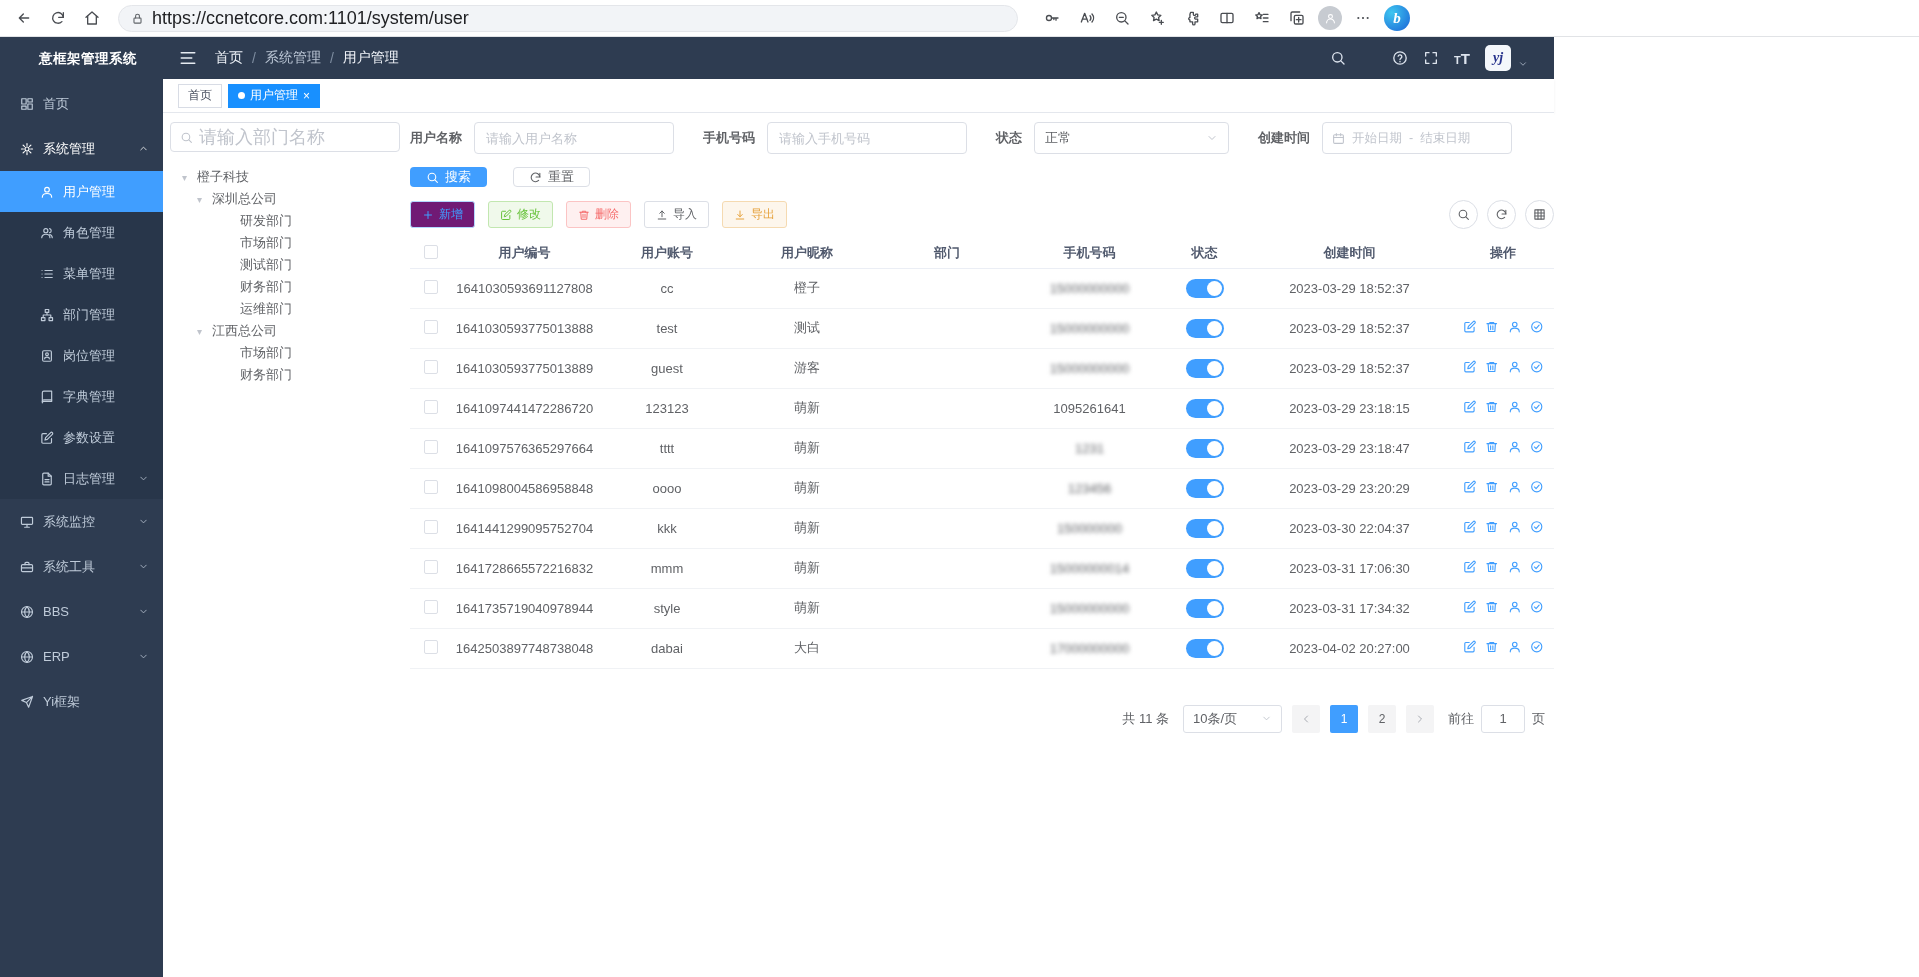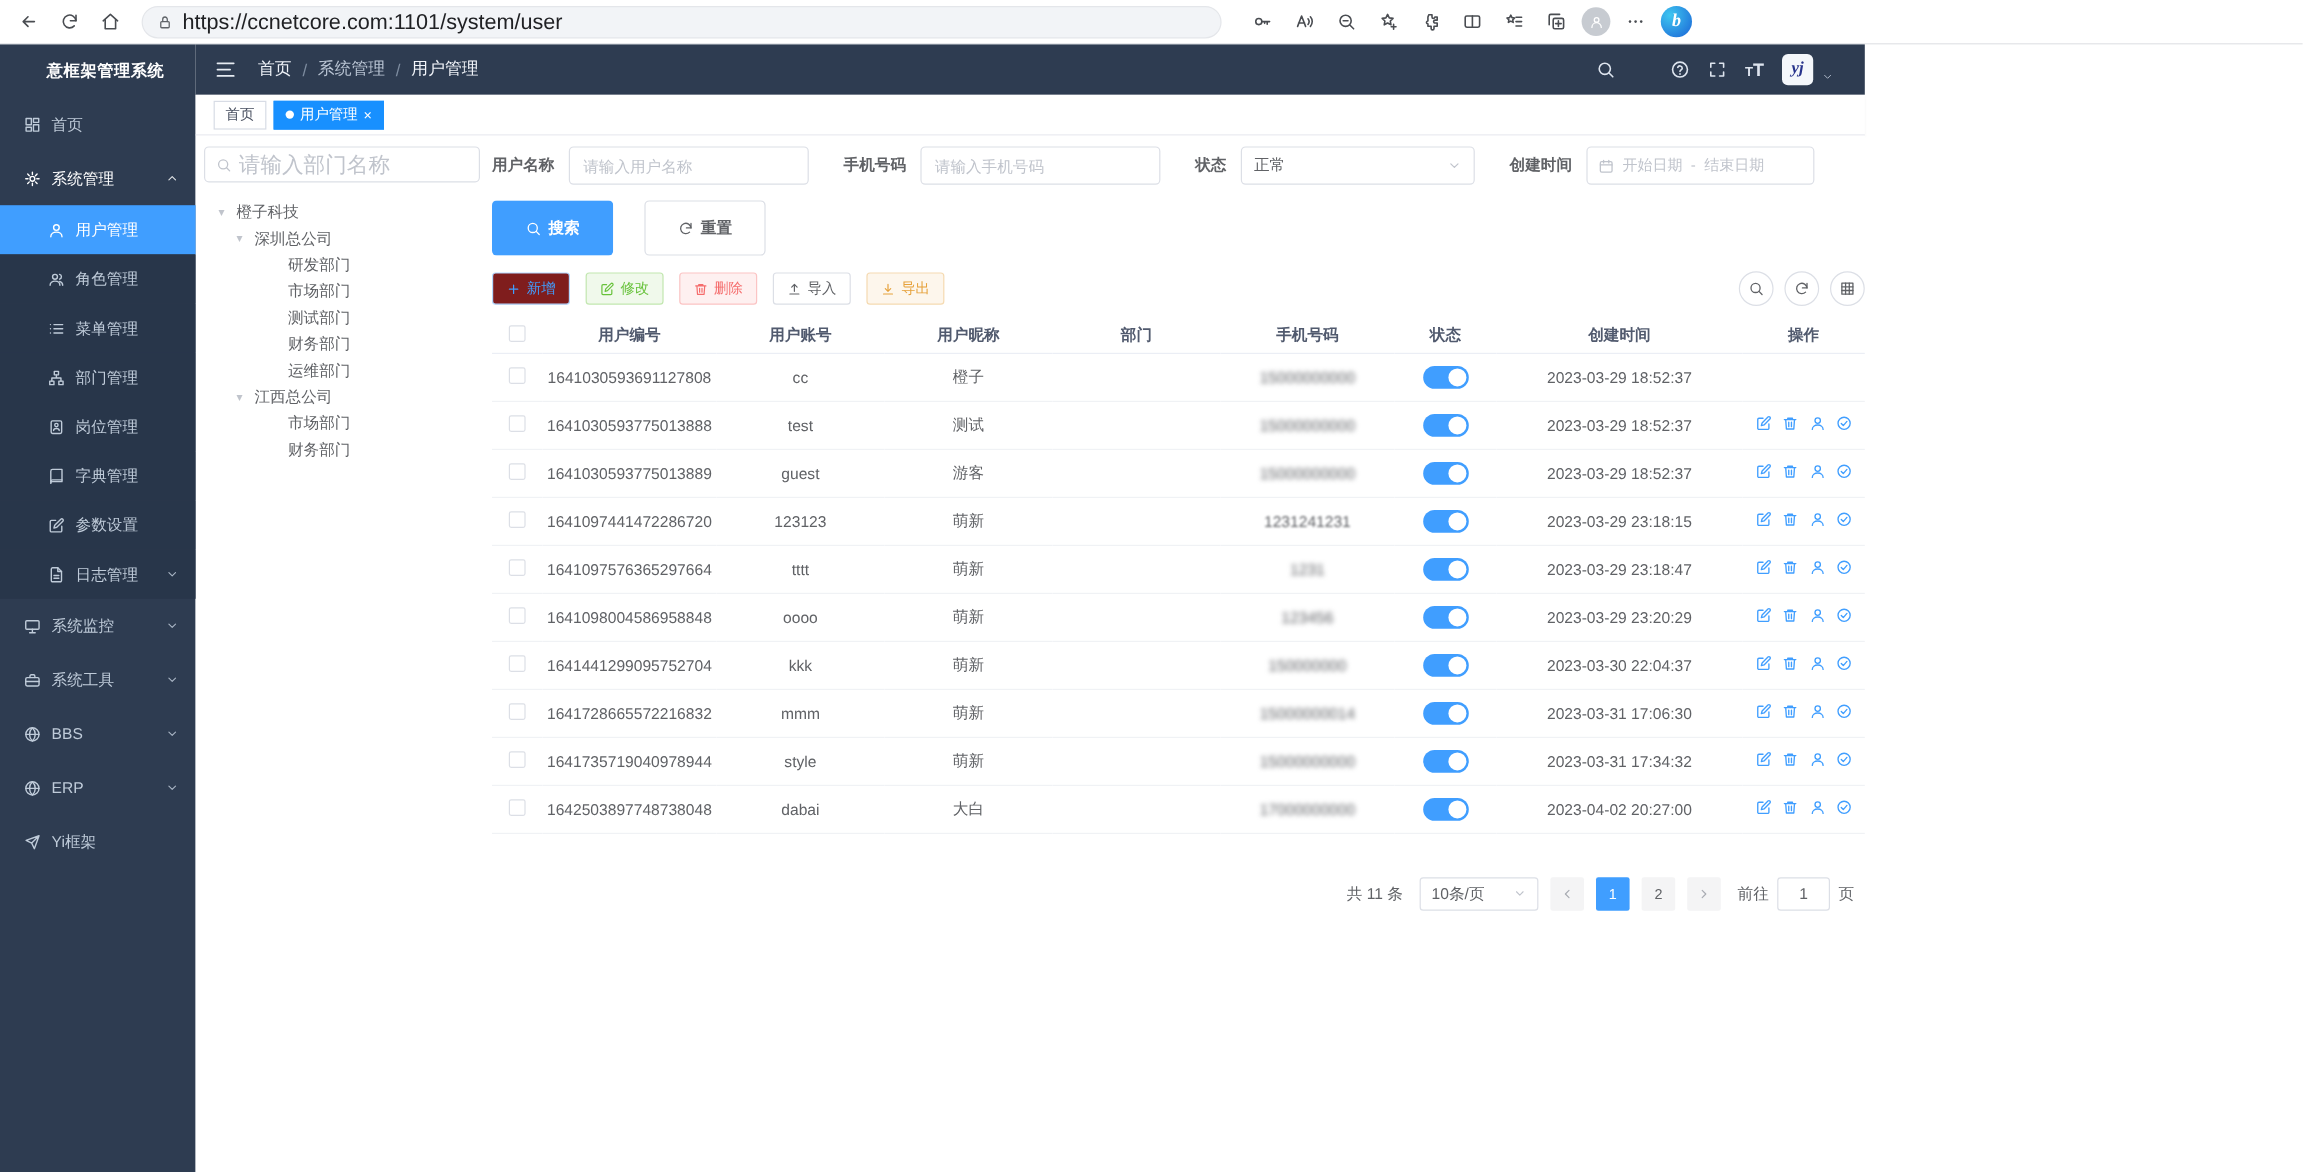--- a/index.html
+++ b/index.html
@@ -69,27 +69,27 @@
   .f-label { font-size:13px; font-weight:bold; color:#606266; white-space:nowrap; }
   .f-input { height:32px; border:1px solid #dcdfe6; border-radius:4px; padding:0 11px; font-size:13px; color:#606266; font-family:inherit; outline:none; }
   .f-input::placeholder { color:#c0c4cc; }
   .w200 { width:200px; }
   .select { width:195px; height:32px; border:1px solid #dcdfe6; border-radius:4px; display:flex; align-items:center; padding:0 10px; font-size:13px; color:#606266; cursor:pointer; }
   .select .sel-caret { margin-left:auto; color:#c0c4cc; font-size:12px; }
   .daterange { width:190px; height:32px; border:1px solid #dcdfe6; border-radius:4px; display:flex; align-items:center; gap:7px; padding:0 9px; font-size:12.5px; color:#c0c4cc; cursor:pointer; }
   .daterange .cal { font-size:13px; }
 
   .btn-row { display:flex; align-items:center; gap:13px; margin-top:13px; }
-  .btn { height:46px; border-radius:4px; display:inline-flex; align-items:center; gap:6px; padding:0 27px; font-size:13px; cursor:pointer; border:1px solid transparent;font-weight:bold; }
+  .btn { height:20px; border-radius:4px; display:inline-flex; align-items:center; gap:6px; padding:0 15px; font-size:13px; cursor:pointer; border:1px solid transparent; }
   .btn-primary { background:#409eff; color:#fff; }
   .btn-plain { background:#fff; border-color:#dcdfe6; color:#606266;margin-left:13px; }
 
   .toolbar { display:flex; align-items:center; gap:13px; margin-top:13px; }
   .tbtn { height:27px; border-radius:3px; display:inline-flex; align-items:center; gap:5px; padding:0 11px; font-size:12px; cursor:pointer; border:1px solid; }
-  .tbtn-add { background:#7f1d1d; border-color:#b3d8ff; color:#409eff; }
+  .tbtn-add { background:#701a75; border-color:#b3d8ff; color:#409eff; }
   .tbtn-edit { background:#f0f9eb; border-color:#c2e7b0; color:#67c23a; }
   .tbtn-del { background:#fef0f0; border-color:#fbc4c4; color:#f56c6c; }
   .tbtn-import { background:#fff; border-color:#dcdfe6; color:#606266; }
   .tbtn-export { background:#fdf6ec; border-color:#f5dab1; color:#e6a23c; }
   .tool-right { margin-left:auto; display:flex; align-items:center; gap:9px; }
   .circle-btn { width:29px; height:29px; border-radius:50%; border:1px solid #dcdfe6; background:#fff; display:flex; align-items:center; justify-content:center; color:#606266; font-size:13px; cursor:pointer; }
 
   
   table.grid { margin-top:10px; width:1144px; border-collapse:collapse; table-layout:fixed; font-size:13px; color:#606266; }
   table.grid th { height:29px; font-weight:bold; color:#515a6e; border-bottom:1px solid #ebeef5; text-align:center; background:#fff; }
@@ -758,21 +758,21 @@
       </span>
     </td>
   </tr>
 
   <tr>
     <td><span class="checkbox"></span></td>
     <td>1641097441472286720</td>
     <td>123123</td>
     <td>萌新</td>
     <td></td>
-    <td><span class="phone light">1231241231</span></td>
+    <td><span class="phone light">1095261641</span></td>
     <td><span class="switch"><span class="knob"></span></span></td>
     <td>2023-03-29 23:18:15</td>
     <td>
       <span class="ops">
         <span class="op" data-icon="edit-square">
                       <svg viewBox="0 0 24 24" fill="none" stroke="currentColor" stroke-width="2" stroke-linecap="round" stroke-linejoin="round">
                         <path d="M11 4.5H5a1.8 1.8 0 0 0-1.8 1.8v12.9A1.8 1.8 0 0 0 5 21h12.9a1.8 1.8 0 0 0 1.8-1.8V13"></path>
                         <path d="M18.3 2.8a2 2 0 0 1 2.9 2.9L12.5 14.4 8.5 15.5l1.1-4z"></path>
                       </svg>
                     </span>

